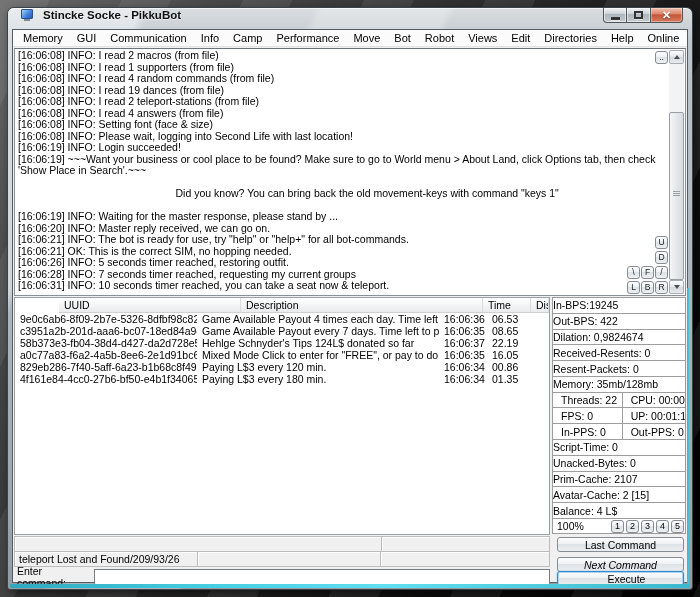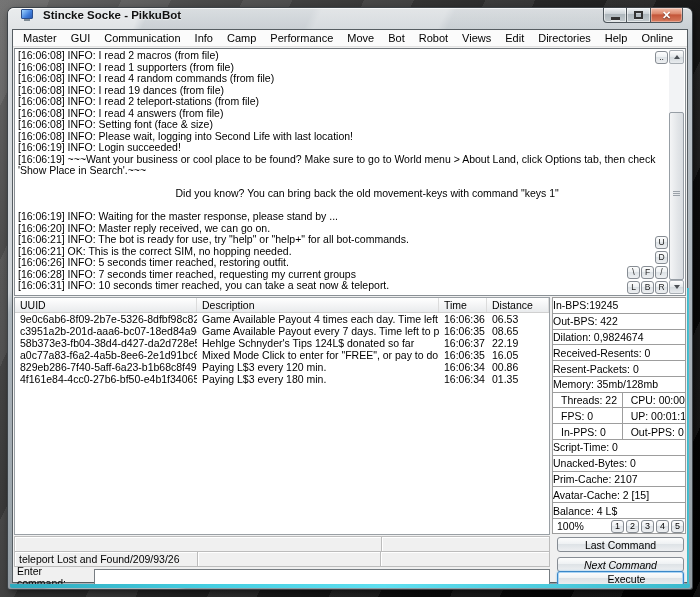--- a/index.html
+++ b/index.html
@@ -79,21 +79,21 @@
   .ob-corner { right:17px; top:2px; }
   .ob-u { right:17px; top:187px; }
   .ob-d { right:17px; top:202px; }
   .ob-bs { right:45px; top:217px; } .ob-f { right:31px; top:217px; } .ob-sl { right:17px; top:217px; }
   .ob-l { right:45px; top:232px; } .ob-b { right:31px; top:232px; } .ob-r { right:17px; top:232px; }
 
   
   .tablepanel { position:absolute; left:1px; top:267px; width:536px; height:238px; background:#fff;
     border:1px solid #9aa0a5; overflow:hidden; }
   .thead { display:flex; height:15px; background:linear-gradient(180deg,#ffffff,#f2f3f4 60%,#e9ebed);
-    border-bottom:1px solid #d0d0d0; }
+    border-bottom:1px solid #d0d0d0;margin-left:44px; }
   .th { font-size:10.5px; color:#000; padding:1px 0 0 5px; border-right:1px solid #dcdcdc; overflow:hidden; white-space:nowrap; }
   .trow { display:flex; height:12px; }
   .td { font-size:10.5px; color:#000; padding-left:5px; overflow:hidden; white-space:nowrap; }
   .c0 { width:182px; } .c1 { width:242px; } .c2 { width:48px; } .c3 { flex:1; }
 
   
   .sidebar { position:absolute; left:539px; right:1px; top:267px; bottom:1px; }
   .stats { position:absolute; left:0; right:0; top:0; height:222px; display:flex; flex-direction:column; }
   .stat { flex:1; background:#fff; border:1px solid #9d9d9d; margin-top:-1px; display:flex; align-items:center;
     font-size:10.5px; color:#000; overflow:hidden; white-space:nowrap; }
@@ -147,21 +147,21 @@
           <div class="glyph-max"></div>
         </div>
       <div class="wbtn close">
           <div class="glyph-close">✕</div>
         </div>
     </div>
   </div>
 
   <div class="content">
     <div class="menubar">
-        <span class="mi">Master</span>
+        <span class="mi">Memory</span>
         <span class="mi">GUI</span>
         <span class="mi">Communication</span>
         <span class="mi">Info</span>
         <span class="mi">Camp</span>
         <span class="mi">Performance</span>
         <span class="mi">Move</span>
         <span class="mi">Bot</span>
         <span class="mi">Robot</span>
         <span class="mi">Views</span>
         <span class="mi">Edit</span>

